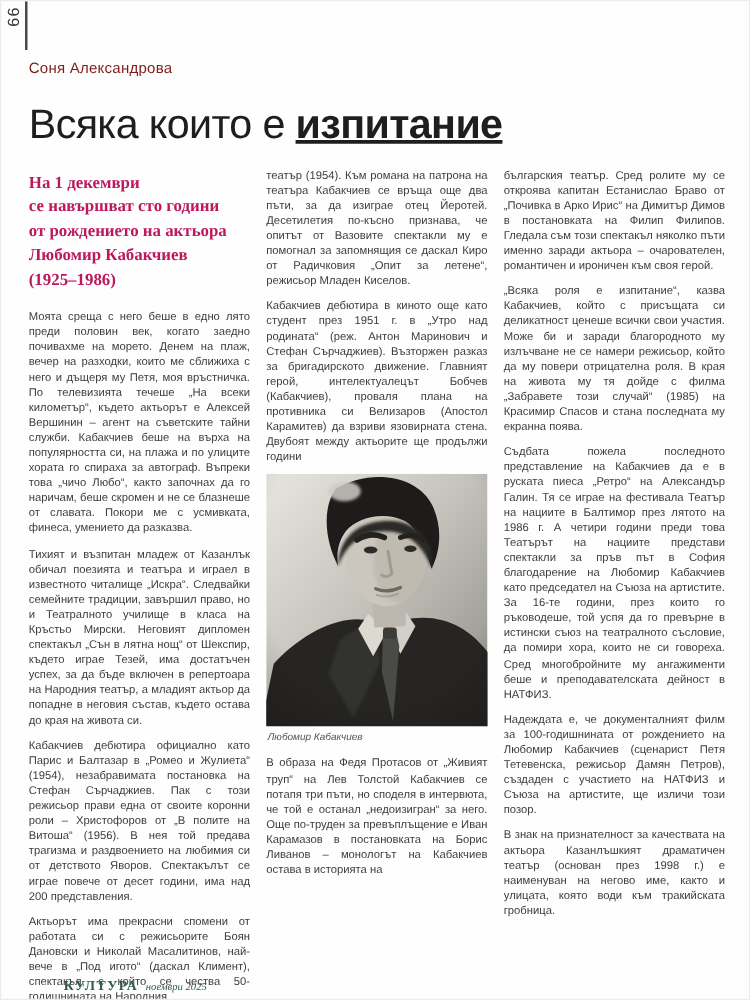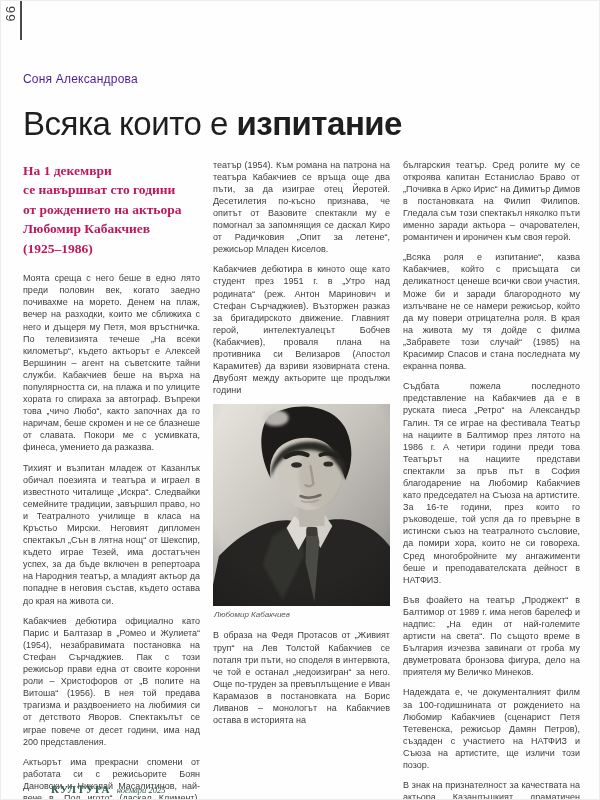--- a/index.html
+++ b/index.html
@@ -10,26 +10,26 @@
   }
   .pagenum{
     position:absolute;left:2px;top:4px;
     writing-mode:vertical-rl;transform:rotate(180deg);
     font-size:13px;color:#3a3a3a;letter-spacing:1px;
   }
   .pagenum-rule{
     position:absolute;left:19px;top:0;width:2px;height:39px;background:#4a4a4a;
   }
   .content{position:absolute;left:22px;top:46px;width:557px;}
-  .author{font-size:12px;color:#4c1d95;letter-spacing:.2px;margin-top:25px;}
+  .author{font-size:12px;color:#7f1d1d;letter-spacing:.2px;}
   h1.title{
     margin:21px 0 17px 0;font-size:33px;line-height:1.05;font-weight:400;
     color:#1e1e1e;letter-spacing:-.5px;white-space:nowrap;
   }
-  h1.title .bold{font-weight:700;}
+  h1.title .bold{font-weight:700;text-decoration:underline;}
   .columns{display:flex;gap:13px;}
   .col{width:177px;flex:0 0 177px;}
   .lead{
     font-family:"Liberation Serif","DejaVu Serif",serif;
     font-weight:700;font-size:13.5px;line-height:19.5px;
     color:#be185d;white-space:pre-line;margin:2px 0 14px 0;
   }
   .col p{
     margin:0 0 8px 0;font-size:9px;line-height:12.1px;
     text-align:justify;color:#3d3d3d;
@@ -135,21 +135,20 @@
         </svg>
         <div class="caption">Любомир Кабакчиев</div>
 
         <p>В образа на Федя Протасов от „Живият труп“ на Лев Толстой Кабакчиев се потапя три пъти, но споделя в интервюта, че той е останал „недоизигран“ за него. Още по-труден за превъплъщение е Иван Карамазов в постановката на Борис Ливанов – монологът на Кабакчиев остава в историята на</p>
       </div>
 
       <div class="col">
         <p>българския театър. Сред ролите му се откроява капитан Естанислао Браво от „Почивка в Арко Ирис“ на Димитър Димов в постановката на Филип Филипов. Гледала съм този спектакъл няколко пъти именно заради актьора – очарователен, романтичен и ироничен към своя герой.</p>
         <p>„Всяка роля е изпитание“, казва Кабакчиев, който с присъщата си деликатност ценеше всички свои участия. Може би и заради благородното му излъчване не се намери режисьор, който да му повери отрицателна роля. В края на живота му тя дойде с филма „Забравете този случай“ (1985) на Красимир Спасов и стана последната му екранна поява.</p>
         <p>Съдбата пожела последното представление на Кабакчиев да е в руската пиеса „Ретро“ на Александър Галин. Тя се играе на фестивала Театър на нациите в Балтимор през лятото на 1986 г. А четири години преди това Театърът на нациите представи спектакли за пръв път в София благодарение на Любомир Кабакчиев като председател на Съюза на артистите. За 16-те години, през които го ръководеше, той успя да го превърне в истински съюз на театралното съсловие, да помири хора, които не си говореха. Сред многобройните му ангажименти беше и преподавателската дейност в НАТФИЗ.</p>
-        <p>Във фоайето на театър „Проджект“ в Балтимор от 1989 г. има негов барелеф и надпис: „На един от най-големите артисти на света“. По същото време в България изчезва завинаги от гроба му двуметровата бронзова фигура, дело на приятеля му Величко Минеков.</p>
         <p>Надеждата е, че документалният филм за 100-годишнината от рождението на Любомир Кабакчиев (сценарист Петя Тетевенска, режисьор Дамян Петров), създаден с участието на НАТФИЗ и Съюза на артистите, ще изличи този позор.</p>
         <p>В знак на признателност за качествата на актьора Казанлъшкият драматичен театър (основан през 1998 г.) е наименуван на негово име, както и улицата, която води към тракийската гробница.</p>
       </div>
 
     </div>
   </div>
 
   <div class="footer">
     <span class="mag">КУЛТУРА</span>
     <span class="issue">ноември 2025</span>

